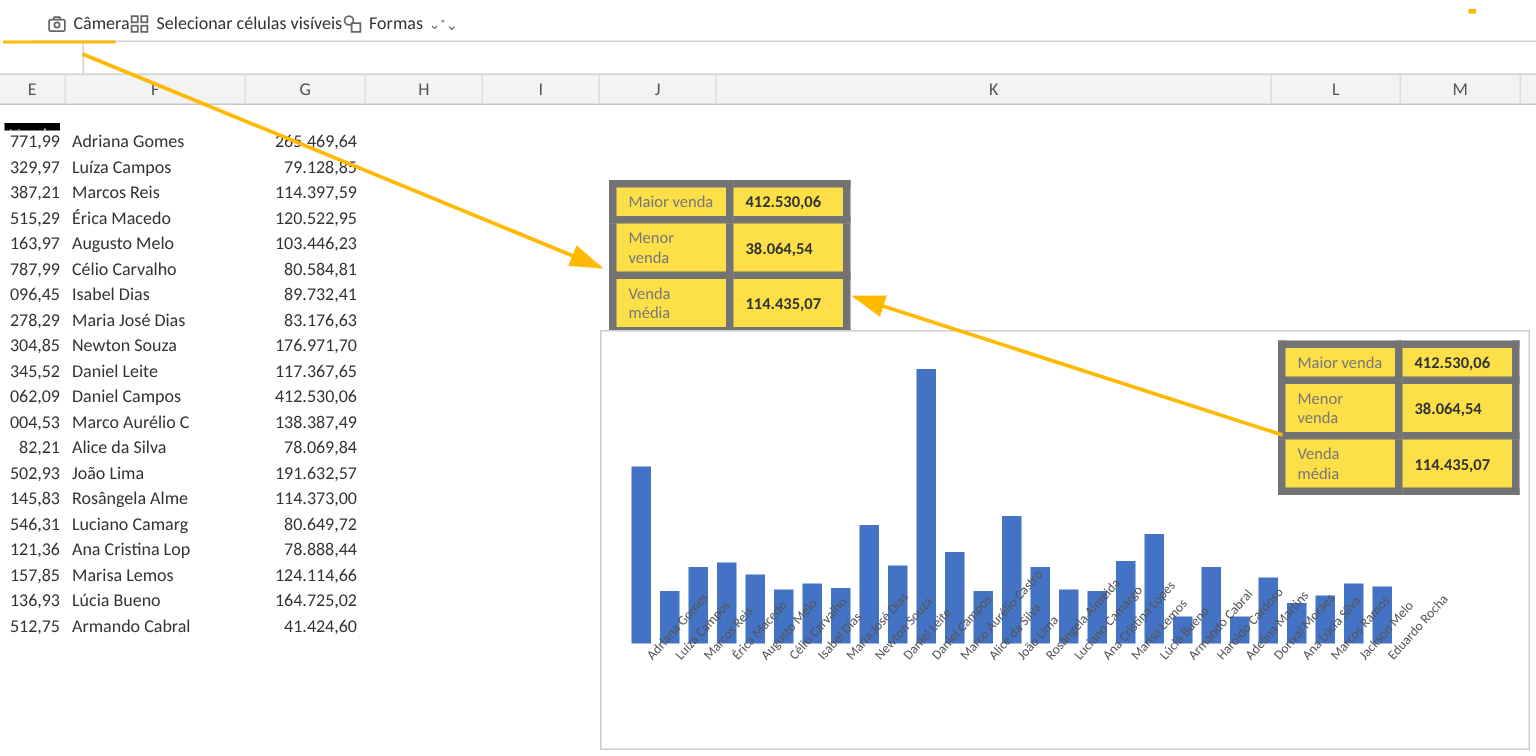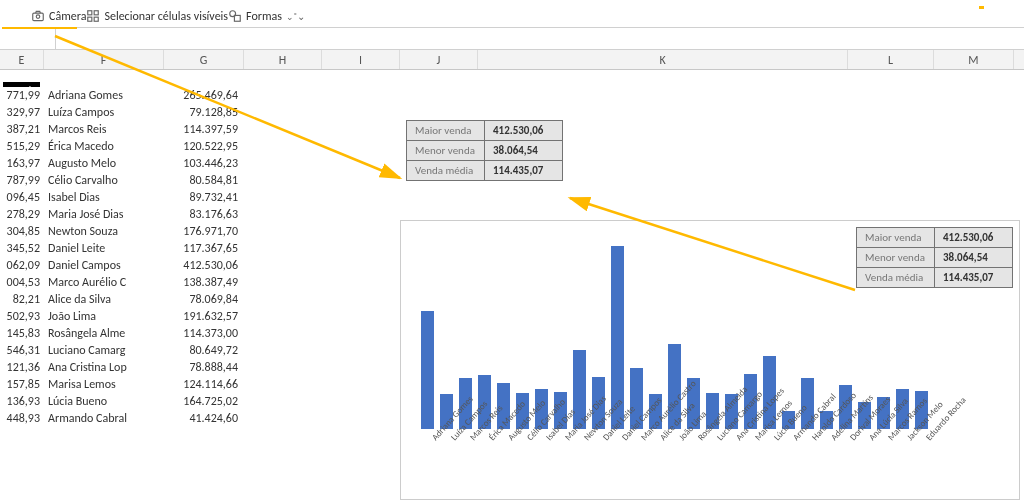--- a/index.html
+++ b/index.html
@@ -117,23 +117,23 @@
 
   .data-row { height: 17px; line-height: 17px; white-space: nowrap; overflow: hidden; }
 
   
   .stats-box {
     position: absolute;
     border-collapse: collapse;
     font-size: 11px;
   }
   .stats-box td {
-    border: 1px solid #737373;
+    border: 5px solid #737373;
     padding: 3px 8px;
-    background: #e5e5e5;
+    background: #fde047;
   }
   .stats-box td.lbl { color: #777; width: 78px; }
   .stats-box td.val { font-weight: 700; width: 78px; text-align: left; }
 
   
   .chart-area {
     position: absolute;
     left: 400px;
     top: 150px;
     width: 620px;
@@ -263,21 +263,21 @@
       <div class="data-row">345,52</div>
       <div class="data-row">062,09</div>
       <div class="data-row">004,53</div>
       <div class="data-row">82,21</div>
       <div class="data-row">502,93</div>
       <div class="data-row">145,83</div>
       <div class="data-row">546,31</div>
       <div class="data-row">121,36</div>
       <div class="data-row">157,85</div>
       <div class="data-row">136,93</div>
-      <div class="data-row">448,93</div>
+      <div class="data-row">512,75</div>
     </div>
 
     <div class="colF">
       <div class="data-row"></div>
       <div class="data-row">Adriana Gomes</div>
       <div class="data-row">Luíza Campos</div>
       <div class="data-row">Marcos Reis</div>
       <div class="data-row">Érica Macedo</div>
       <div class="data-row">Augusto Melo</div>
       <div class="data-row">Célio Carvalho</div>

